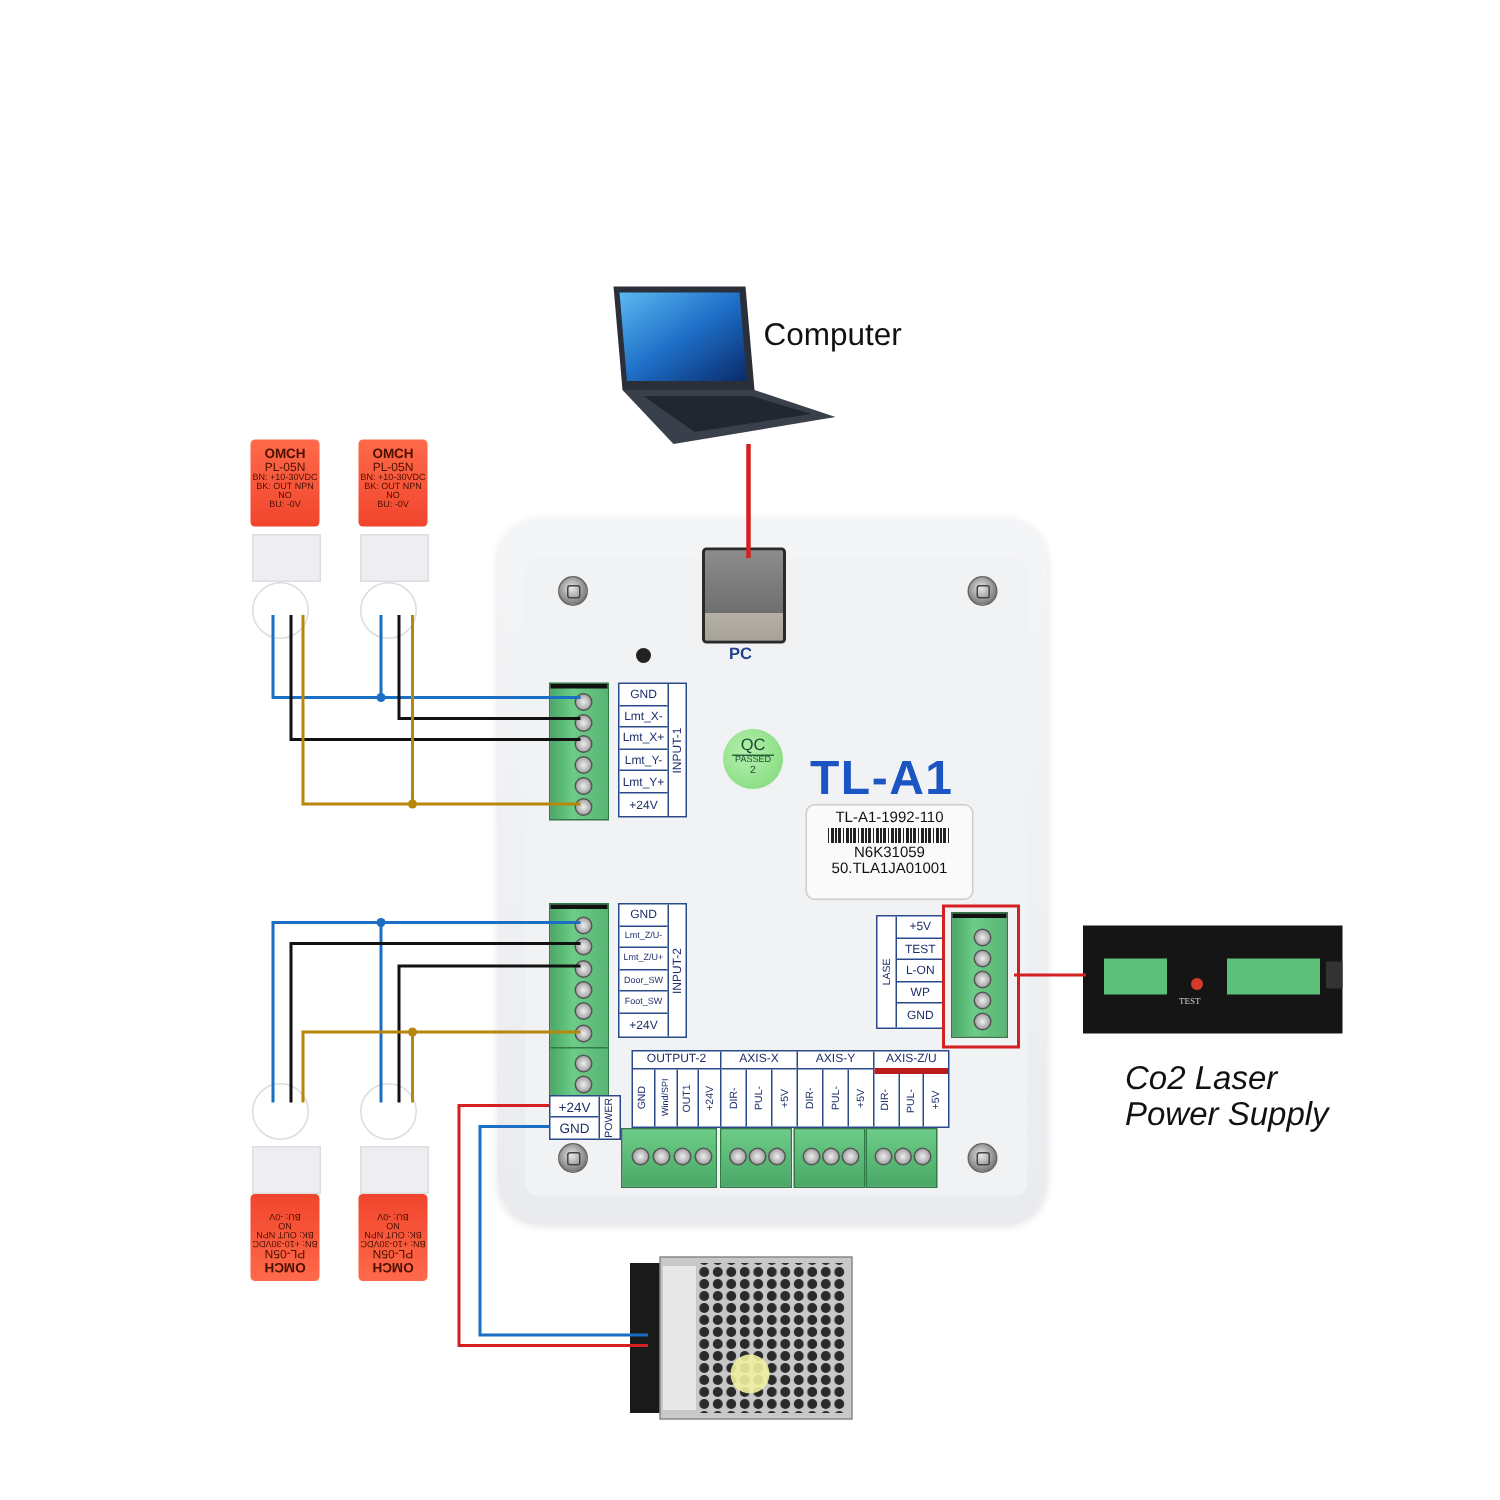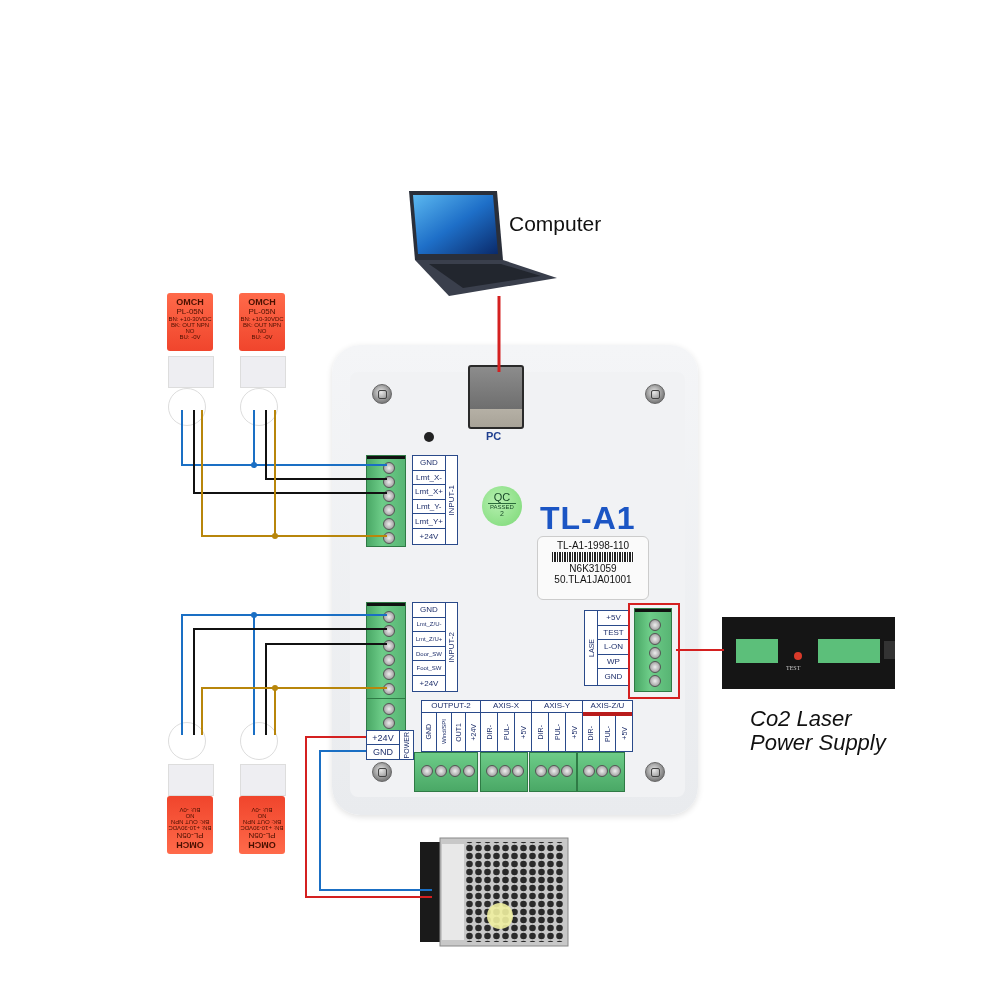--- a/index.html
+++ b/index.html
@@ -116,21 +116,21 @@
 </div>
 
 <div class="abs qc">
   <div style="font-size:11px;margin-top:5px;">QC</div>
   <div style="font-size:6px;border-top:1px solid #2a6a3a;margin:0 6px;">PASSED</div>
   <div style="font-size:7px;">2</div>
 </div>
 
 <div class="abs title">TL-A1</div>
 <div class="abs serial">
-  <div style="margin-top:3px;">TL-A1-1998-110</div>
+  <div style="margin-top:3px;">TL-A1-1992-110</div>
   <div class="barcode"></div>
   <div>N6K31059</div>
   <div>50.TLA1JA01001</div>
 </div>
 
 <div class="abs term-v" style="left:366px;top:602px;width:38px;height:128px;">
   <div style="position:absolute;left:0;top:0;width:38px;height:3px;background:#111;"></div>
   <div class="scr" style="left:16px;top:8px;"></div>
     <div class="scr" style="left:16px;top:22px;"></div>
   <div class="scr" style="left:16px;top:37px;"></div>

